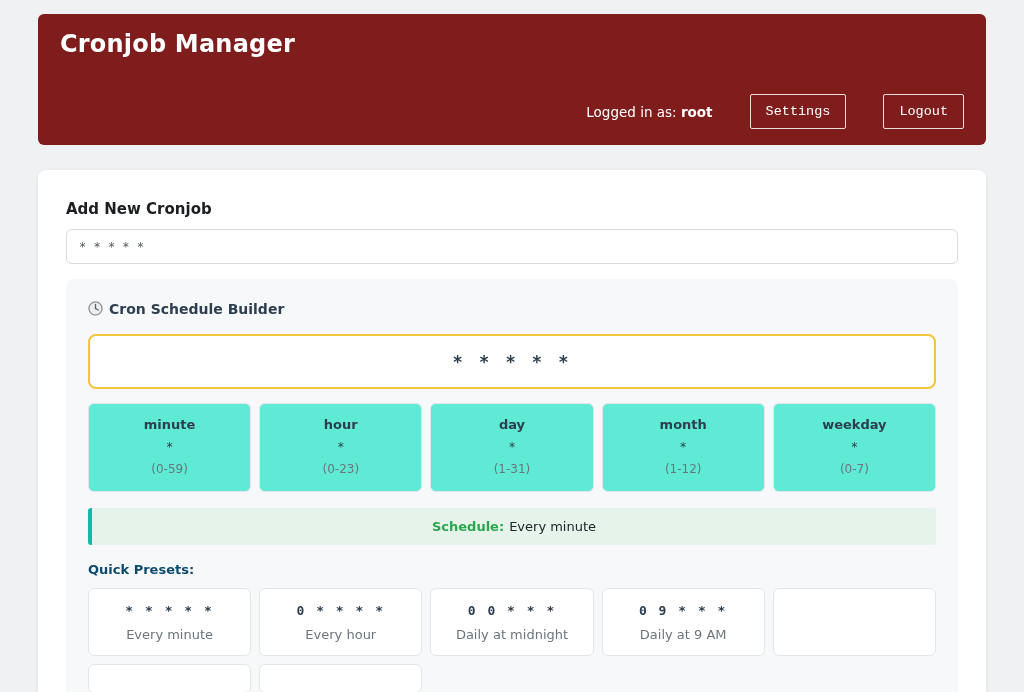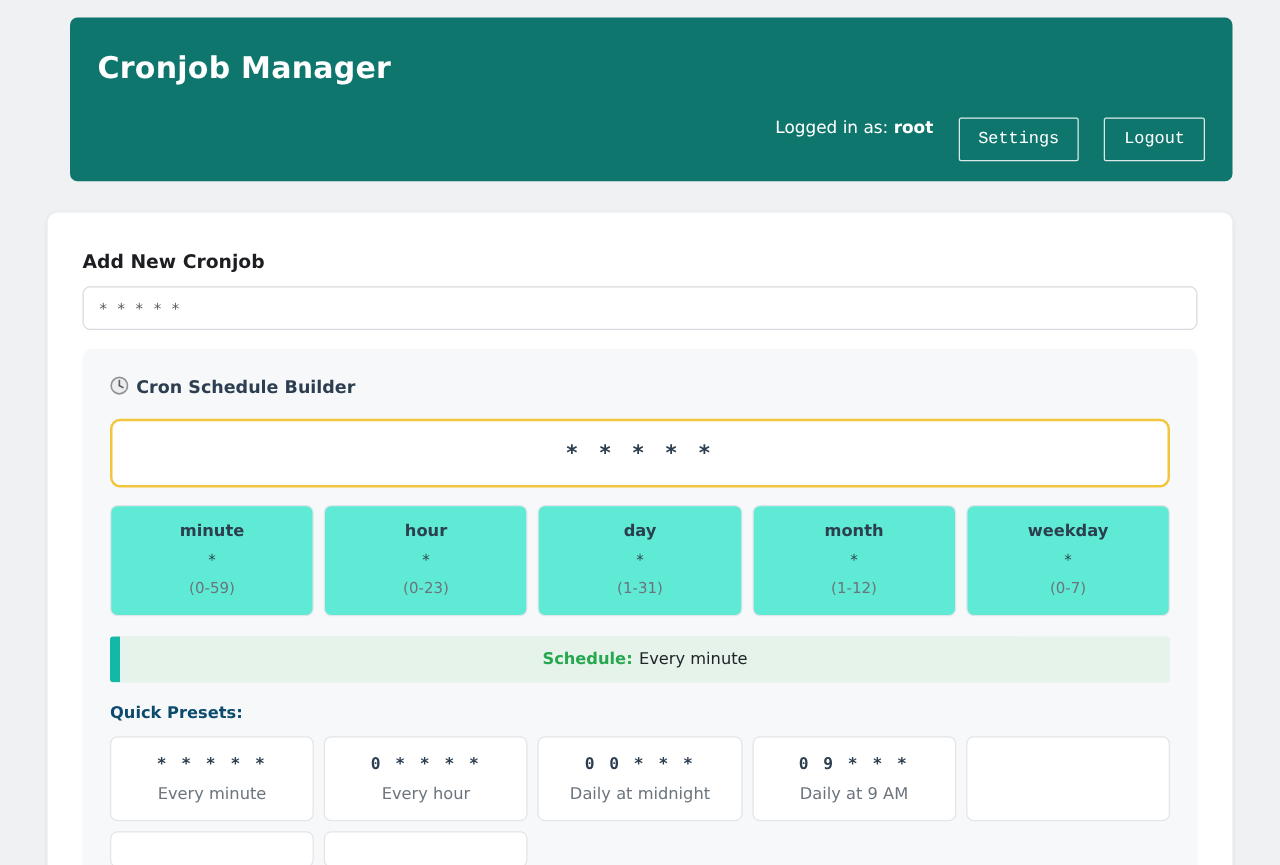--- a/index.html
+++ b/index.html
@@ -5,40 +5,40 @@
   * { box-sizing: border-box; margin: 0; padding: 0; }
   html, body { width: 1024px; height: 692px; overflow: hidden; }
   body {
     background: #f0f1f3;
     font-family: "DejaVu Sans", "Liberation Sans", sans-serif;
     color: #212529;
   }
 
   
   .header {
-    margin: 14px 38px 0 56px;
+    margin: 14px 38px 0 38px;
     height: 131px;
-    background: #0f766e;
-    border-radius: 6px;
-    padding: 26px 22px 16px 22px;
+    background: #7f1d1d;
+    border-radius: 6px;
+    padding: 16px 22px 16px 22px;
     display: flex;
     flex-direction: column;
     justify-content: space-between;
   }
   .header-title {
     color: #ffffff;
     font-size: 24px;
     font-weight: bold;
     letter-spacing: 0.2px;
   }
   .header-user-row {
     display: flex;
-    align-items: flex-start;
+    align-items: center;
     justify-content: flex-end;
-    gap: 20px;
+    gap: 37px;
   }
   .logged-in {
     color: #ffffff;
     font-size: 13.5px;
   }
   .logged-in b { font-weight: bold; }
   .hdr-btn {
     background: transparent;
     border: 1px solid rgba(255,255,255,0.85);
     color: #ffffff;
@@ -131,21 +131,21 @@
   .field-box .f-label { font-size: 13px; font-weight: bold; color: #2c3e50; }
   .field-box .f-value {
     font-family: "DejaVu Sans Mono", "Liberation Mono", monospace;
     font-size: 12px; color: #2c3e50; margin: 8px 0;
   }
   .field-box .f-range { font-size: 12px; color: #6c757d; }
 
   .schedule-banner {
     margin-top: 16px;
     background: #e5f3ea;
-    border-left: 8px solid #14b8a6;
+    border-left: 4px solid #14b8a6;
     border-radius: 3px;
     padding: 11px 10px;
     text-align: center;
     font-size: 13px;
     color: #212529;
   }
   .schedule-banner .sb-prefix { color: #27a84e; font-weight: bold; margin-right: 5px; }
 
   .presets-label {
     margin: 17px 0 11px 0;

